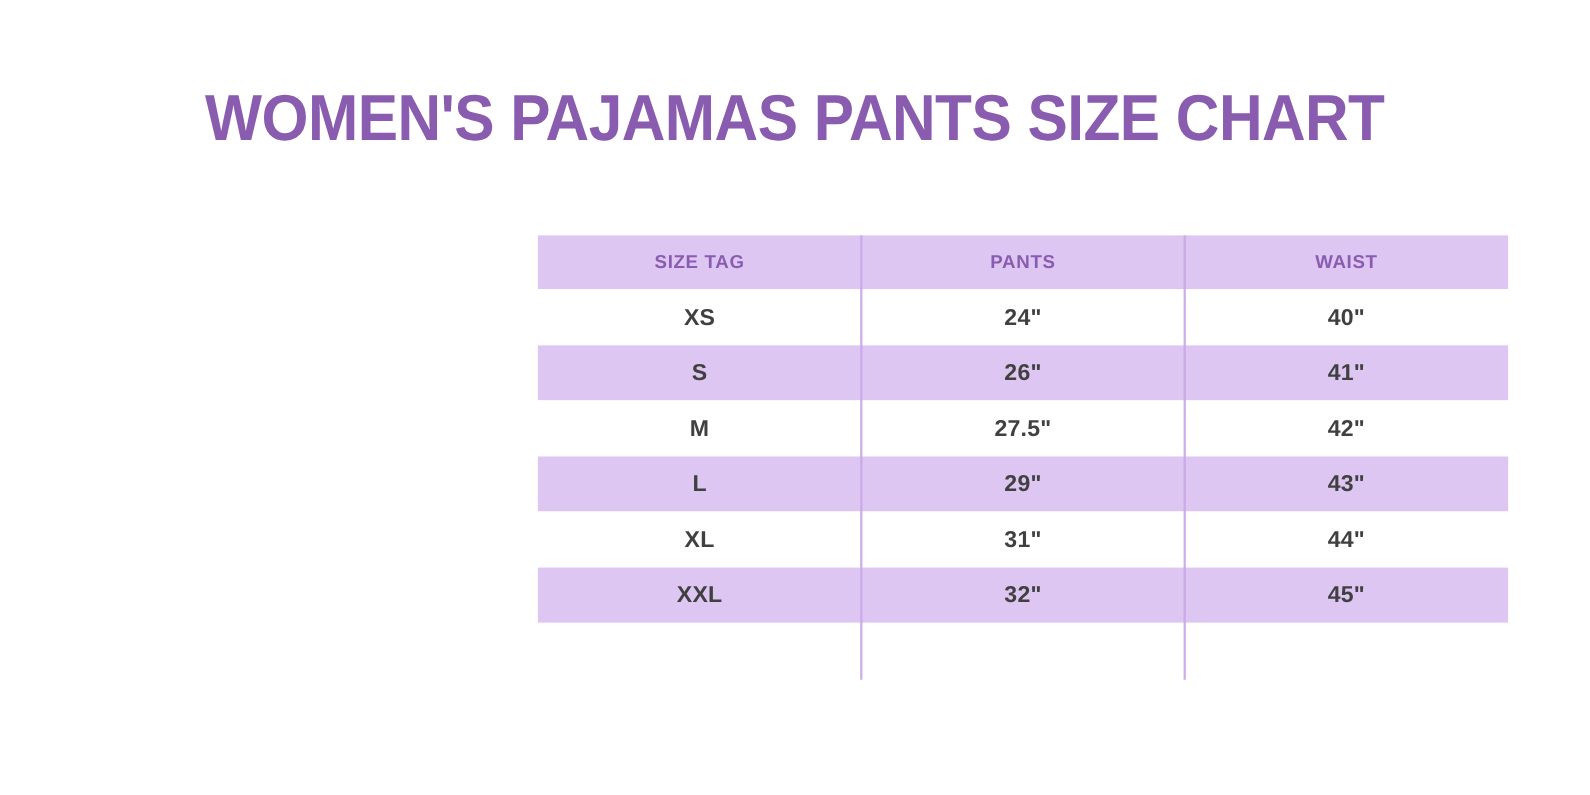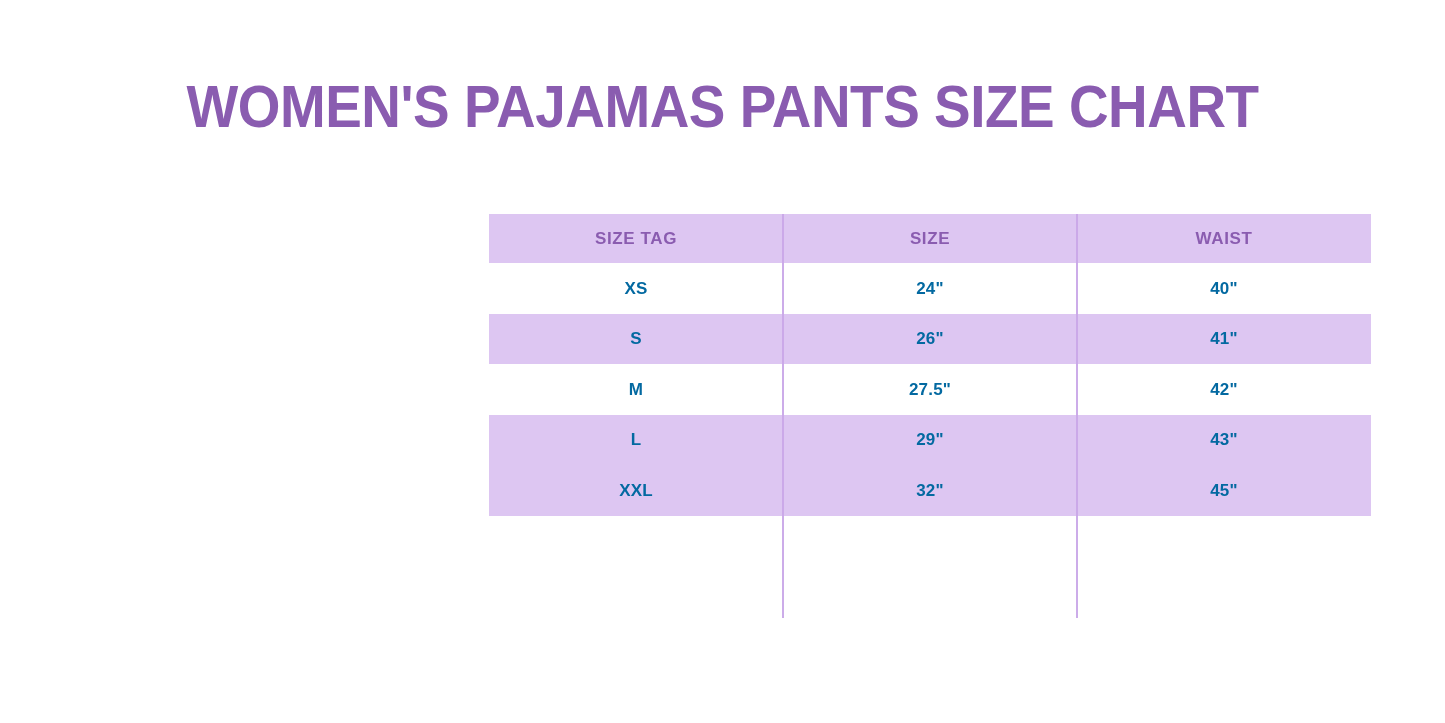--- a/index.html
+++ b/index.html
@@ -69,23 +69,23 @@
   .size-table th {
     height: 49px;
     font-size: 17px;
     letter-spacing: 0.6px;
     color: #8a5cb0;
     background: #ddc6f2;
   }
 
   .size-table td {
     height: 50.5px;
-    font-size: 17px;
+    font-size: 21px;
     letter-spacing: 0.2px;
-    color: #0369a1;
+    color: #404040;
   }
 
   .size-table tbody tr.row-light td {
     background: #ffffff;
   }
   .size-table tbody tr.row-dark td {
     background: #ddc6f2;
   }
 
   .col-size { width: 294px; }
@@ -123,21 +123,21 @@
         <col class="col-size">
         <col class="col-waist">
         <col class="col-height">
       </colgroup>
       <thead>
         <tr>
           <th>
             <span class="cell-inner">SIZE TAG</span>
           </th>
           <th>
-            <span class="cell-inner">SIZE</span>
+            <span class="cell-inner">PANTS</span>
           </th>
           <th>
             <span class="cell-inner">WAIST</span>
           </th>
         </tr>
       </thead>
       <tbody>
 
         <tr class="row-light">
           <td>
@@ -180,20 +180,31 @@
             <span class="cell-inner">L</span>
           </td>
           <td>
             <span class="cell-inner">29"</span>
           </td>
           <td>
             <span class="cell-inner">43"</span>
           </td>
         </tr>
 
+        <tr class="row-light">
+          <td>
+            <span class="cell-inner">XL</span>
+          </td>
+          <td>
+            <span class="cell-inner">31"</span>
+          </td>
+          <td>
+            <span class="cell-inner">44"</span>
+          </td>
+        </tr>
 
         <tr class="row-dark">
           <td>
             <span class="cell-inner">XXL</span>
           </td>
           <td>
             <span class="cell-inner">32"</span>
           </td>
           <td>
             <span class="cell-inner">45"</span>

